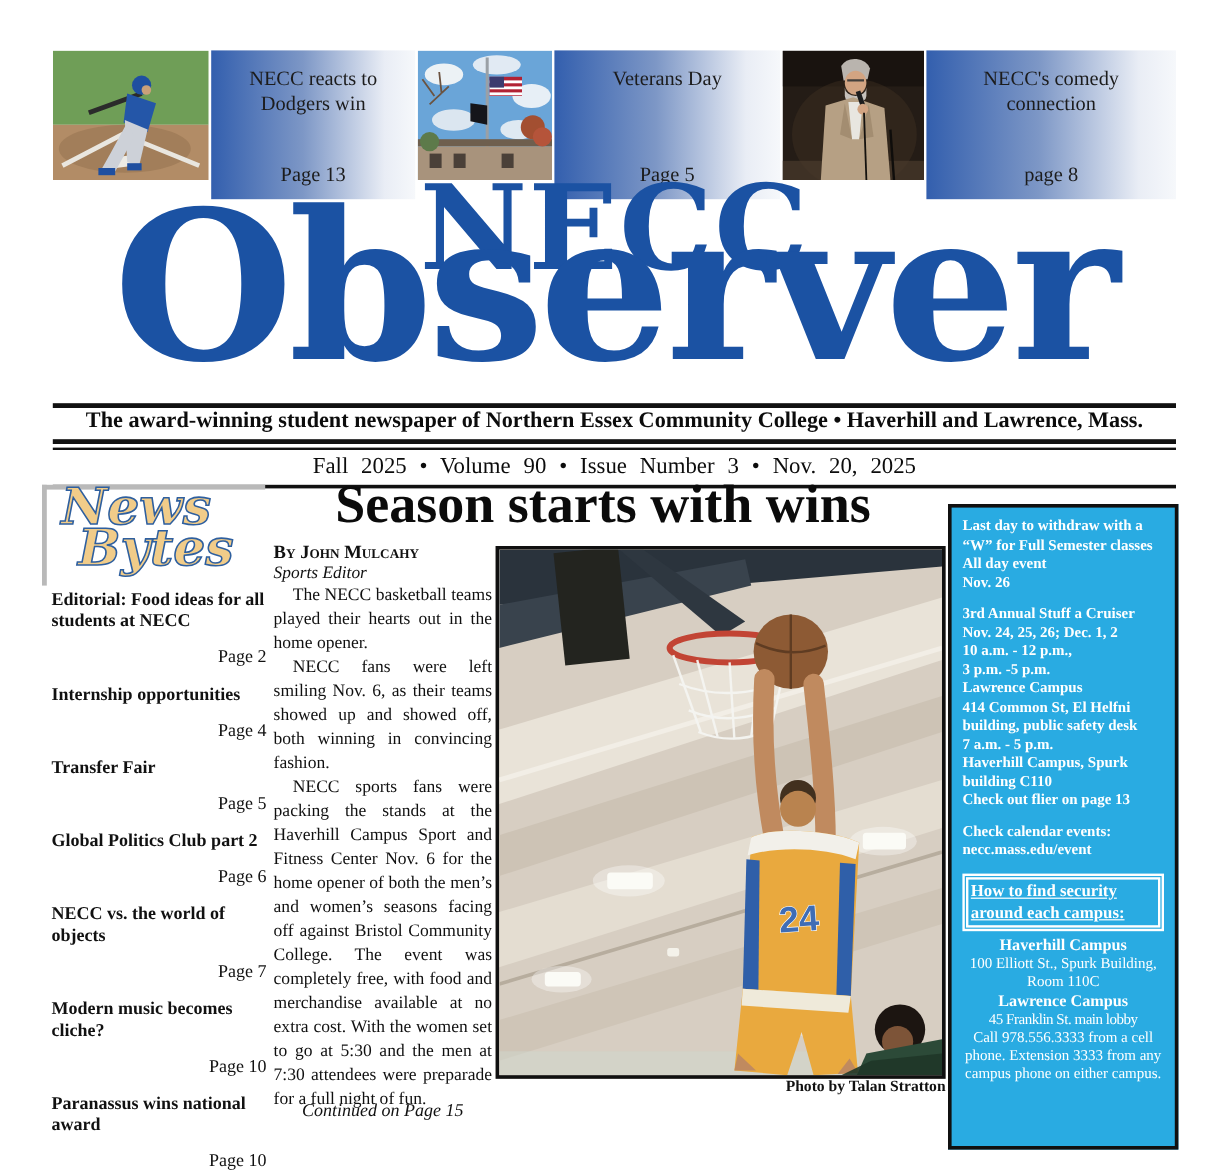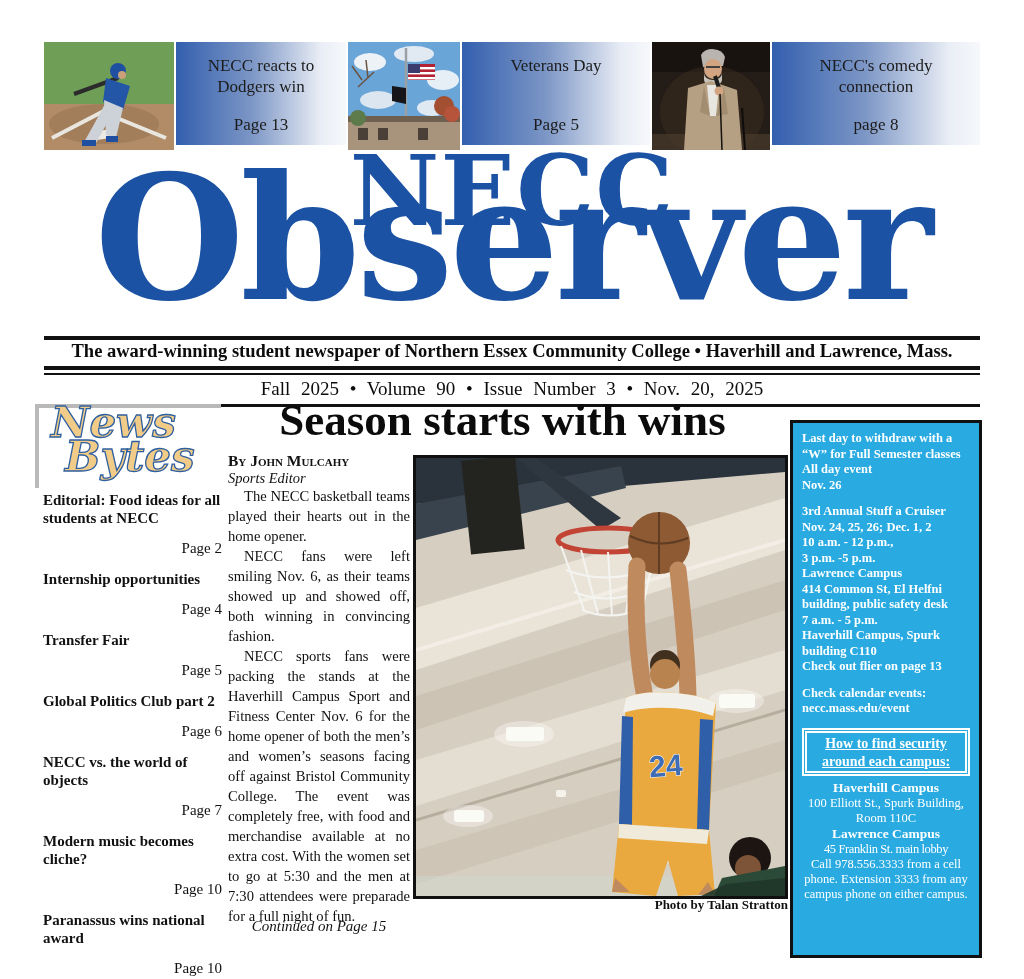--- a/index.html
+++ b/index.html
@@ -1,20 +1,20 @@
 <!DOCTYPE html>
 <html><head>
 <meta charset="utf-8">
 <style>
   html,body{margin:0;padding:0;background:#fff;}
   .page{position:relative;width:1024px;height:979px;background:#ffffff;overflow:hidden;
         font-family:"Liberation Serif",serif;color:#111;}
 
   
-  .promo{position:absolute;top:42px;height:103px;display:flex;flex-direction:column;
+  .promo{position:absolute;top:42px;height:124px;display:flex;flex-direction:column;
          justify-content:space-between;align-items:center;text-align:center;
          background:linear-gradient(90deg,#335fae 0%,#7d97c6 45%,#e9edf5 85%,#f6f8fb 100%);
          padding:13px 6px 10px 6px;box-sizing:border-box;}
   .promo .p-title{font-size:17px;line-height:1.25;color:#1c1c1c;white-space:pre-line;}
   .promo .p-page{font-size:17px;color:#1c1c1c;}
   .bphoto{position:absolute;top:42px;height:108px;overflow:hidden;}
   .bphoto svg{display:block;}
 
   
   .mast-necc{position:absolute;top:142px;left:0;width:100%;text-align:center;
@@ -68,21 +68,21 @@
            font-family:"Liberation Sans",sans-serif;font-weight:bold;font-size:15px;color:#222;}
 
   
   .sidebar{position:absolute;left:790px;top:420px;width:192px;height:538px;
            background:#29abe2;border:3px solid #101010;box-sizing:border-box;
            padding:8px 9px;color:#fff;overflow:hidden;}
   .sb-title{font-family:"DejaVu Serif",serif;font-weight:bold;font-size:21px;
             line-height:1.12;margin-bottom:10px;}
   .sb-event{font-weight:bold;font-size:12.5px;line-height:1.24;white-space:pre-line;
             margin-bottom:11px;}
-  .sb-secbox{border:5px double #ffffff;text-align:center;padding:1px 2px;margin:2px 0 4px 0;}
+  .sb-secbox{border:5px double #ffffff;padding:1px 2px;margin:2px 0 4px 0;}
   .sb-secbox-t{font-weight:bold;font-size:14px;line-height:1.15;text-decoration:underline;}
   .sb-campus{text-align:center;font-size:12.5px;line-height:1.2;}
   .sb-campus .cname{font-weight:bold;font-size:13.5px;}
   .sb-campus .small{letter-spacing:-0.4px;}
 </style>
 </head>
 <body>
 
 <div class="page">
 

